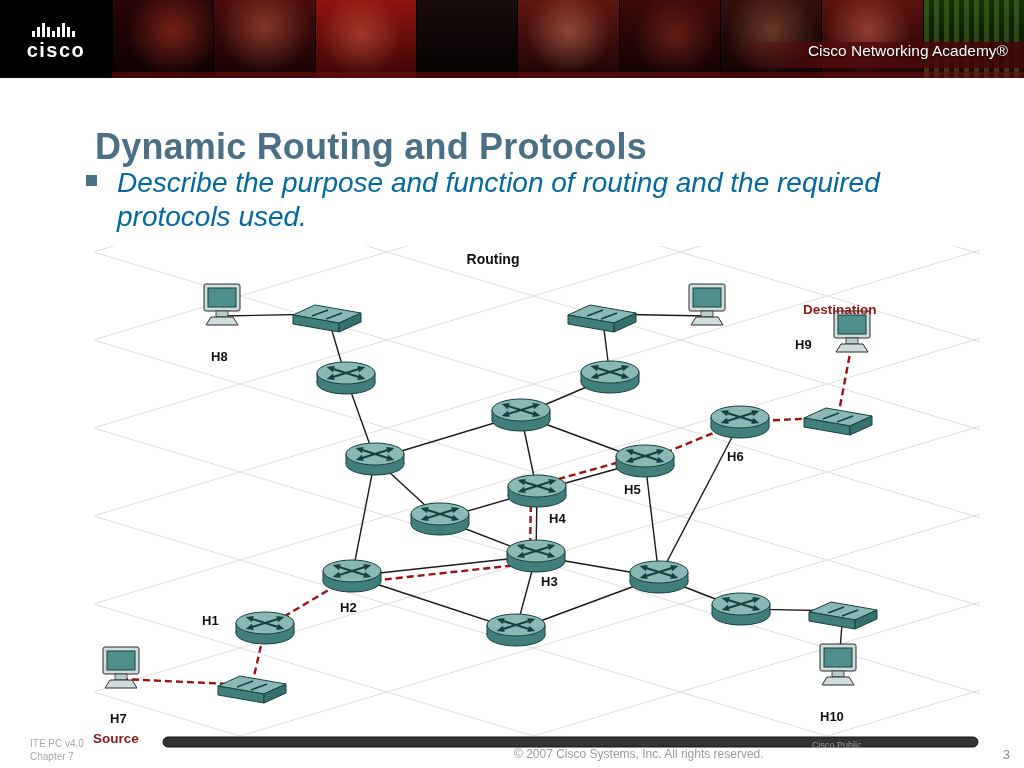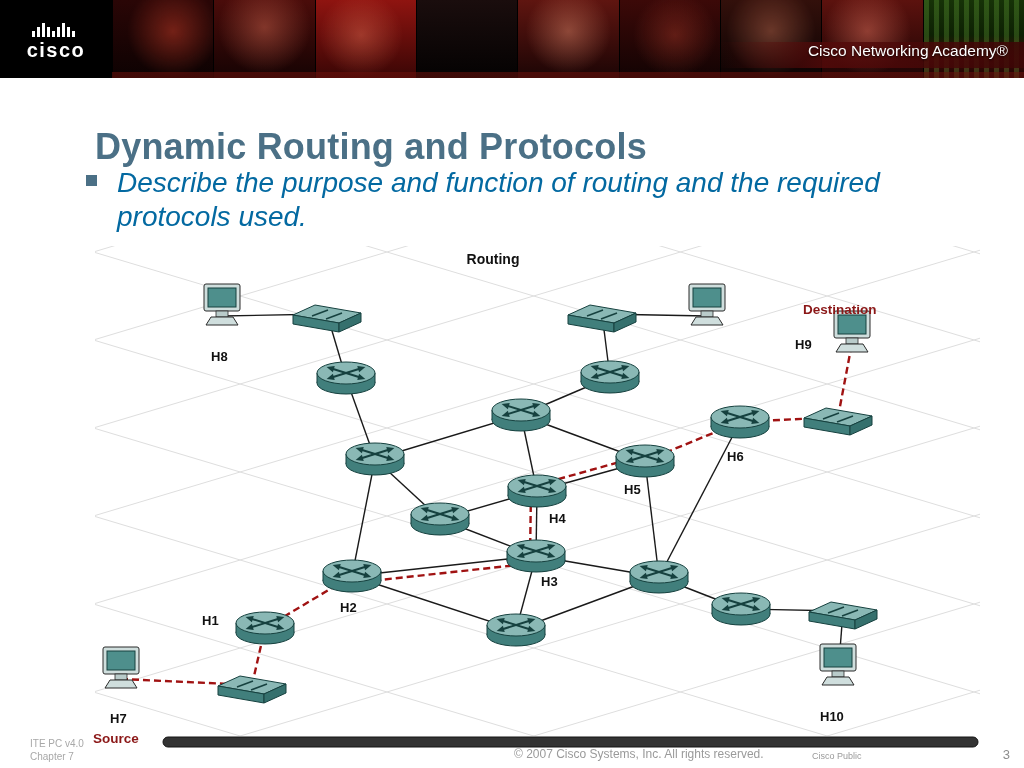--- a/index.html
+++ b/index.html
@@ -31,21 +31,21 @@
   .bullet-row{position:absolute;left:86px;top:166px;display:flex;width:840px;}
   .bullet-square{width:11px;height:11px;background:#4b7086;margin-top:9px;flex:0 0 11px;}
   .bullet-text{margin:0 0 0 20px;font-size:28px;line-height:1.2;color:#0369a1;width:820px;font-style:italic;}
 
   
   #diagram-svg{position:absolute;left:0;top:0;width:1024px;height:768px;}
 
   
   .f-left{position:absolute;left:30px;bottom:5px;font-size:10px;color:#a8a8a8;line-height:1.25;}
   .f-center{position:absolute;left:514px;bottom:7px;font-size:12px;color:#9a9a9a;}
-  .f-right{position:absolute;left:812px;bottom:7px;font-size:9px;color:#9a9a9a;}
+  .f-right{position:absolute;left:812px;bottom:18px;font-size:9px;color:#9a9a9a;}
   .f-page{position:absolute;right:14px;bottom:6px;font-size:13px;color:#8d8d8d;}
 </style>
 </head>
 <body>
 
 <div class="slide">
 
   <header class="banner">
     <div class="logo">
       <svg width="48" height="18" viewBox="0 0 48 18" aria-hidden="true">

